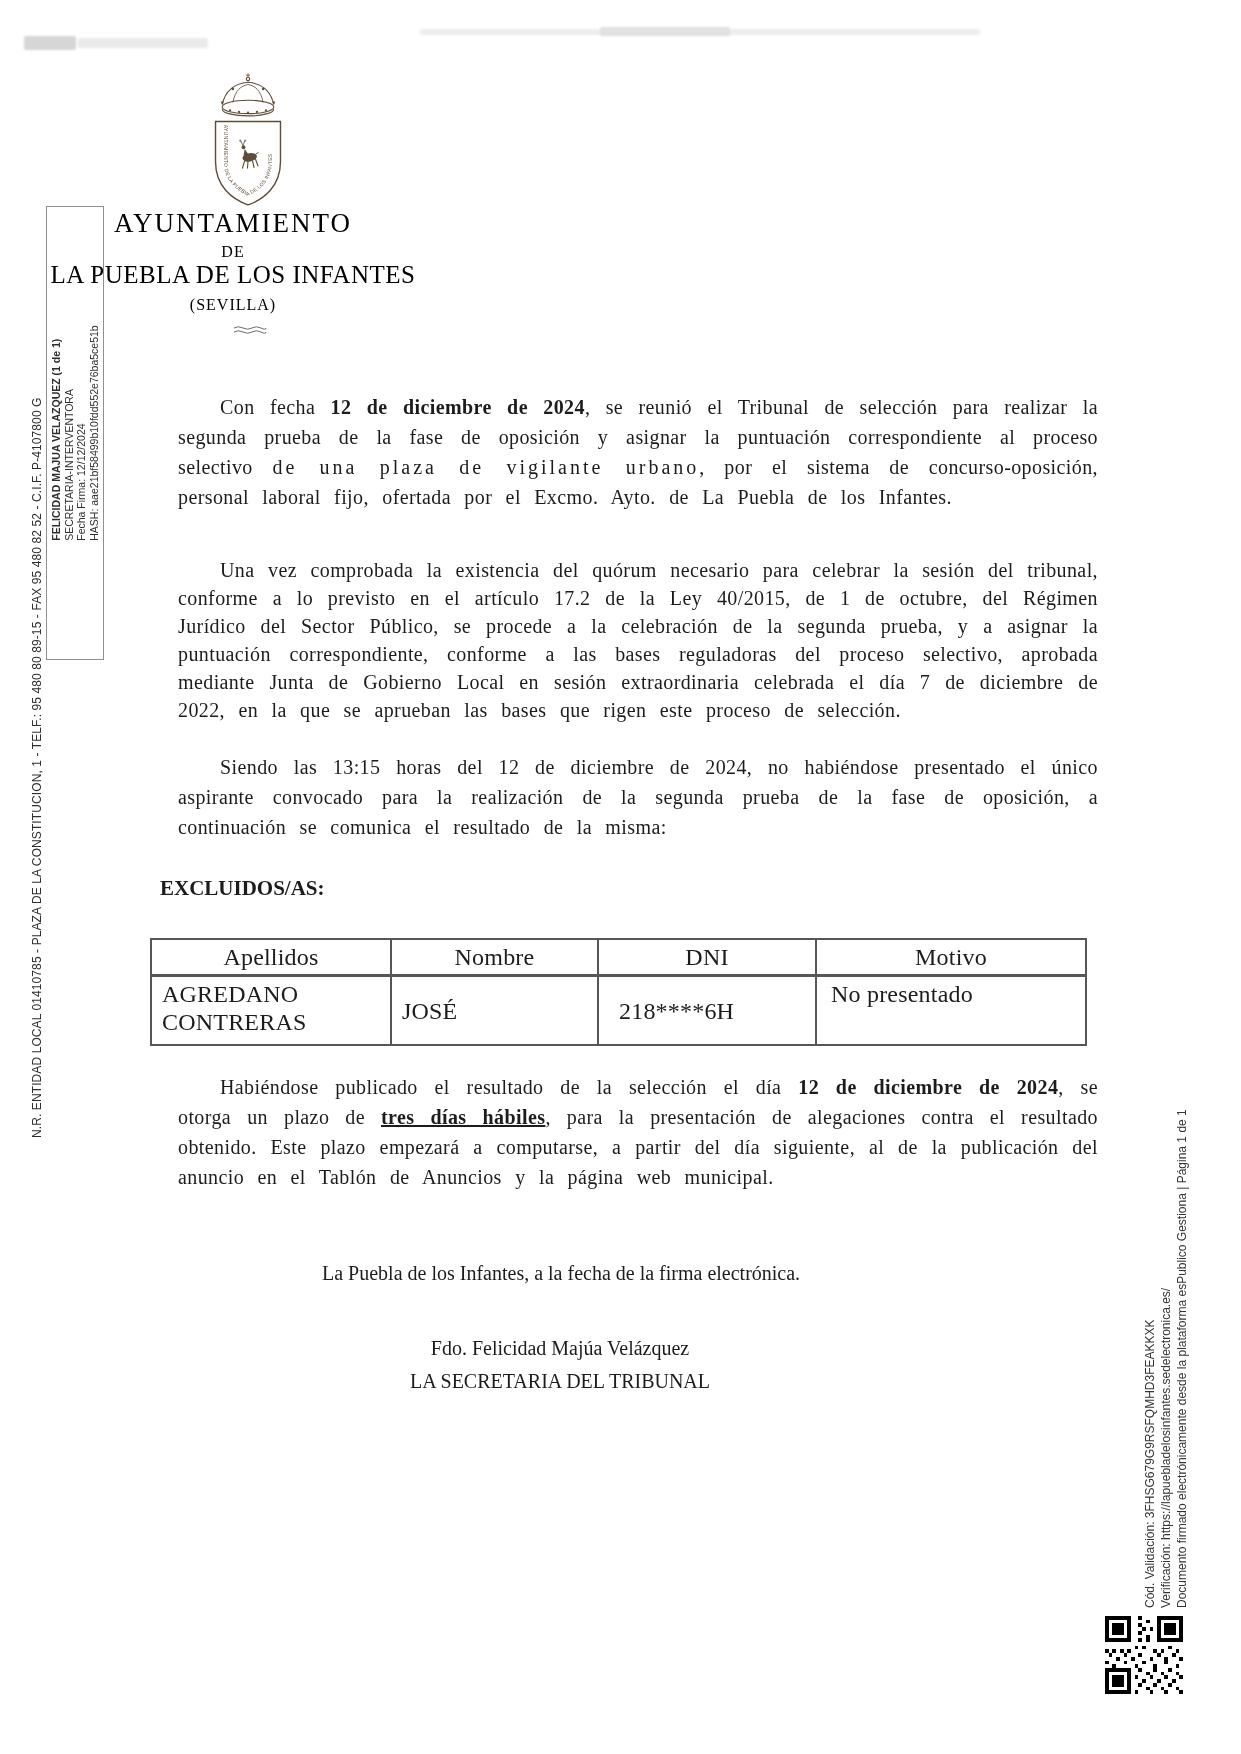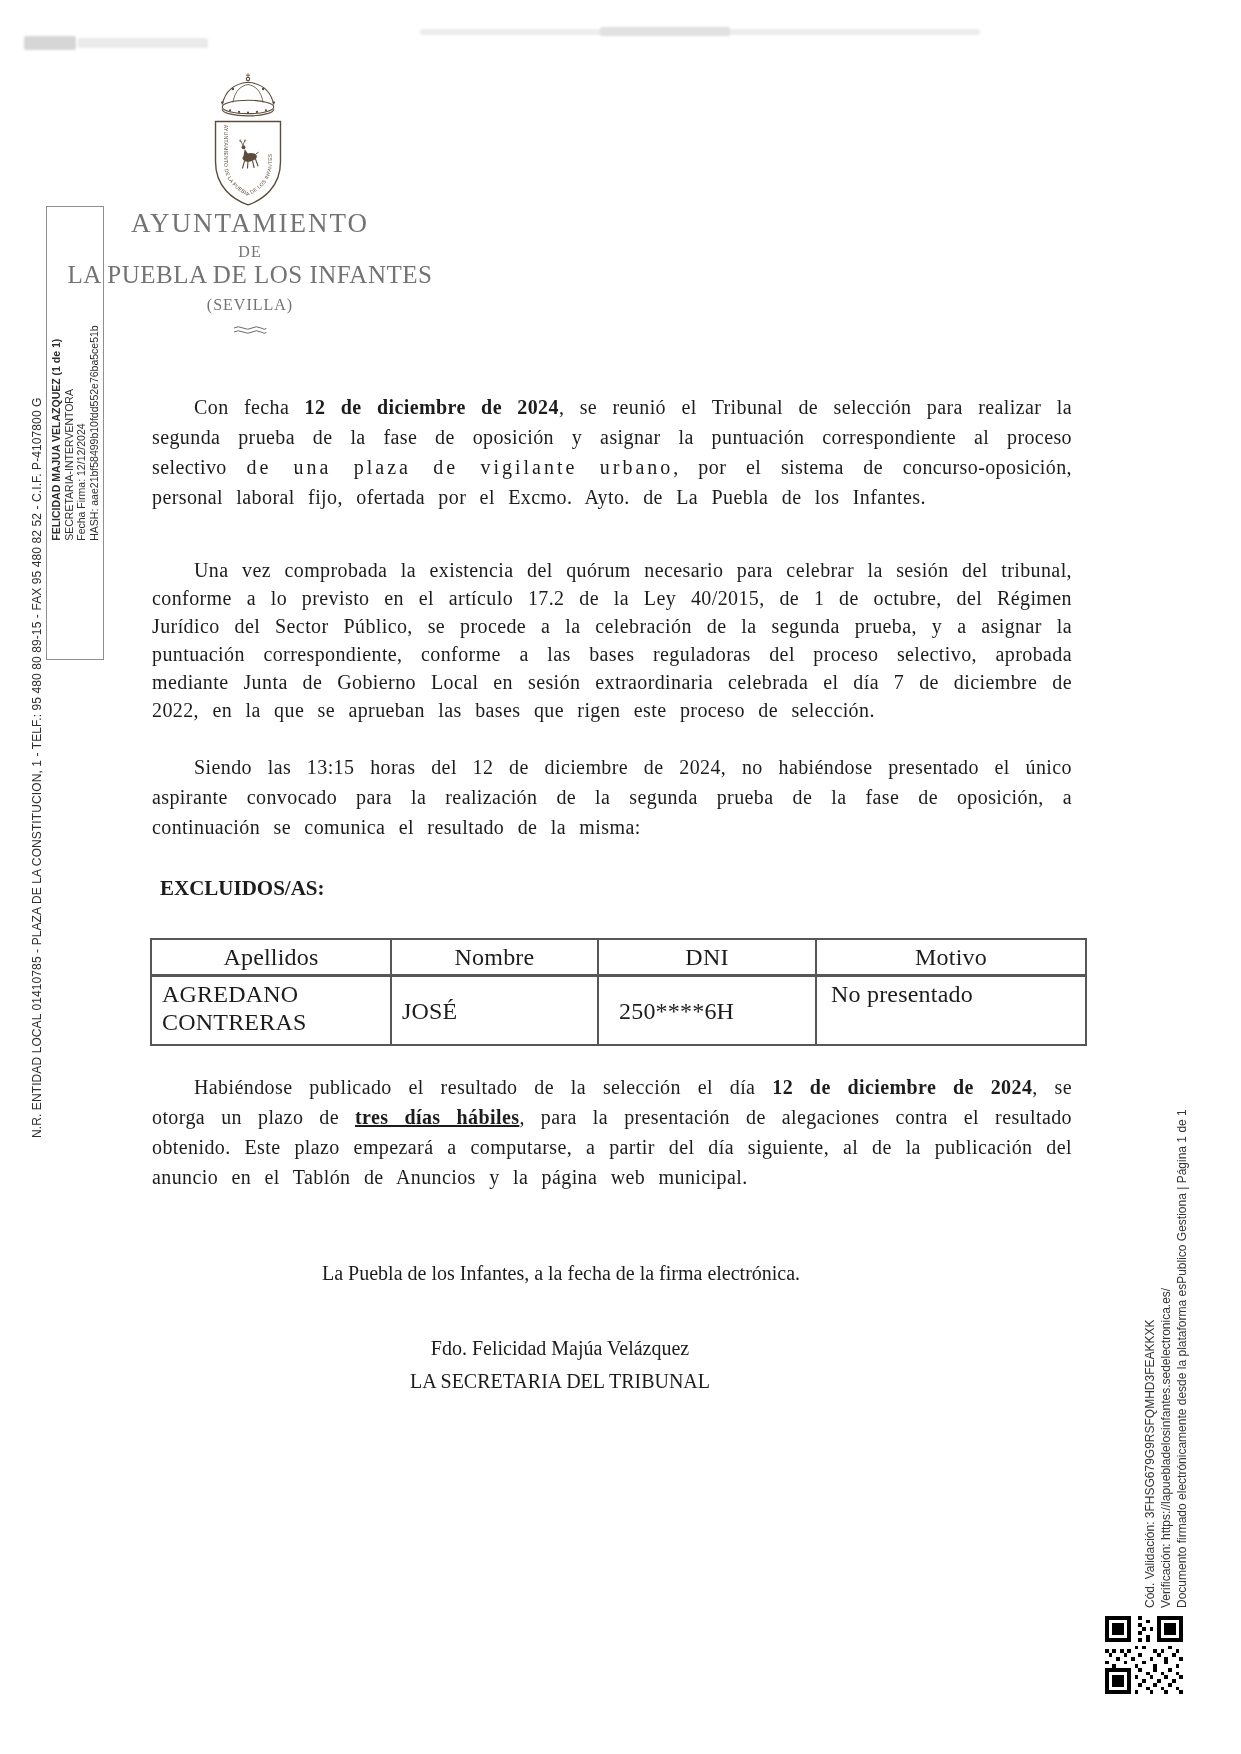--- a/index.html
+++ b/index.html
@@ -9,21 +9,21 @@
   }
   
   .artifact{position:absolute;filter:blur(1.2px);border-radius:2px;}
   .a1{left:24px;top:36px;width:52px;height:14px;background:#d6d6d6;}
   .a2{left:78px;top:38px;width:130px;height:10px;background:#eaeaea;}
   .a3{left:420px;top:29px;width:560px;height:6px;background:#ededed;}
   .a4{left:600px;top:27px;width:130px;height:9px;background:#e1e1e1;}
 
   
   .crest{position:absolute;left:192px;top:70px;width:112px;height:150px;}
-  .hdr{position:absolute;left:55px;width:390px;text-align:center;color:#737373;}
+  .hdr{position:absolute;left:38px;width:390px;text-align:center;color:#000000;}
   .hdr-ayto{top:208px;font-size:27px;letter-spacing:2px;}
   .hdr-de{top:243px;font-size:16px;letter-spacing:1px;}
   .hdr-puebla{top:261px;font-size:25px;letter-spacing:.5px;}
   .hdr-sevilla{top:296px;font-size:16px;letter-spacing:1px;}
   .squiggle{position:absolute;left:232px;top:325px;}
 
   
   .left-box{position:absolute;left:46px;top:206px;width:56px;height:452px;border:1.5px solid #8f8f8f;}
   .left-box-inner{
     position:absolute;left:3px;top:448px;width:444px;
@@ -44,21 +44,21 @@
     position:absolute;top:1608px;transform:rotate(-90deg);transform-origin:0 0;
     white-space:nowrap;font-family:"Liberation Sans","DejaVu Sans",sans-serif;
     font-size:12px;color:#333;
   }
   .rm1{left:1143px;}.rm2{left:1159px;}.rm3{left:1175px;}
 
   
   .title{position:absolute;top:338px;left:160px;width:800px;text-align:center;
     font-size:24px;font-weight:bold;letter-spacing:1px;}
   .title span{text-decoration:underline;text-decoration-thickness:2px;text-underline-offset:5px;}
-  .body-text{position:absolute;left:152px;width:920px;font-size:20px;line-height:30px;
+  .body-text{position:absolute;left:178px;width:920px;font-size:20px;line-height:30px;
     text-align:justify;word-spacing:8px;letter-spacing:.4px;margin:0;}
   .indent{text-indent:42px;}
   #p1{top:392px;}
   #p2{top:556px;line-height:28px;}
   #p3{top:752px;}
   #p4{top:1072px;}
   .bold{font-weight:bold;}
   .bold-underline{font-weight:bold;text-decoration:underline;text-decoration-thickness:2px;}
   .spaced{letter-spacing:3px;}
   .excl{position:absolute;top:876px;left:160px;font-size:21px;font-weight:bold;}
@@ -175,21 +175,21 @@
     <tbody>
         <tr class="head">
       <td>Apellidos</td>
       <td>Nombre</td>
       <td>DNI</td>
       <td>Motivo</td>
     </tr>
     <tr class="data">
       <td class="c-apellidos">AGREDANO CONTRERAS</td>
       <td class="c-nombre">JOSÉ</td>
-      <td class="c-dni">250****6H</td>
+      <td class="c-dni">218****6H</td>
       <td class="c-motivo">No presentado</td>
     </tr>
   </tbody>
     </table>
 
   <p class="body-text indent" id="p4"><span>Habiéndose publicado el resultado de la selección el día </span><span class="bold">12 de diciembre de 2024</span><span>, se otorga un plazo de </span><span class="bold-underline">tres días hábiles</span><span>, para la presentación de alegaciones contra el resultado obtenido. Este plazo empezará a computarse, a partir del día siguiente, al de la publicación del anuncio en el Tablón de Anuncios y la página web municipal.</span></p>
 
   <div class="closing2">La Puebla de los Infantes, a la fecha de la firma electrónica.</div>
 
   <div class="sig">

